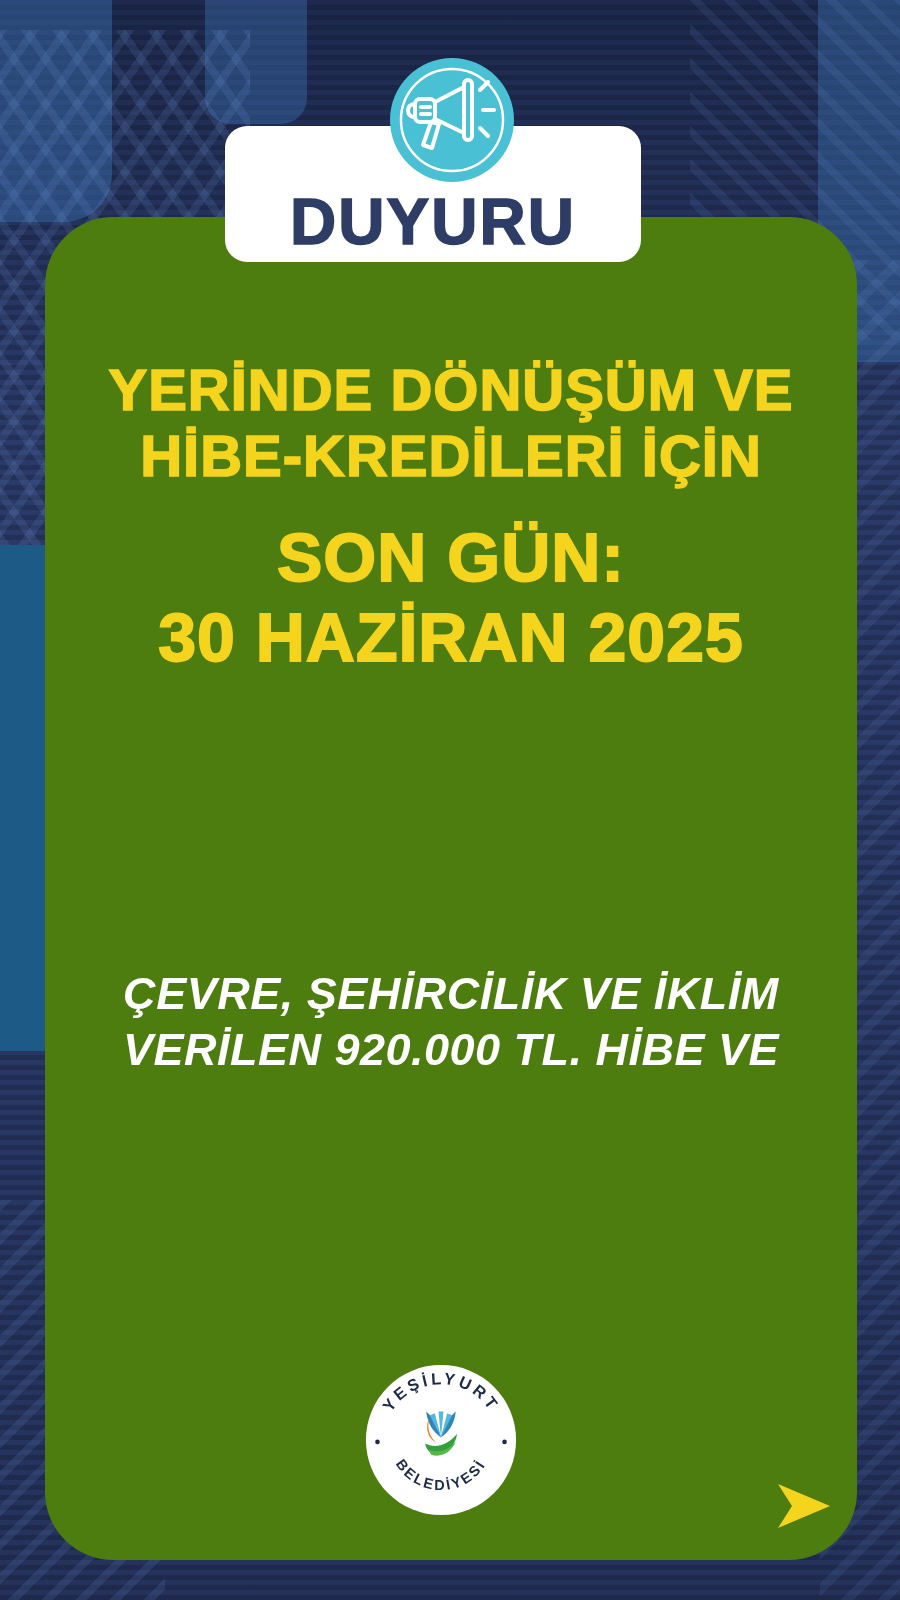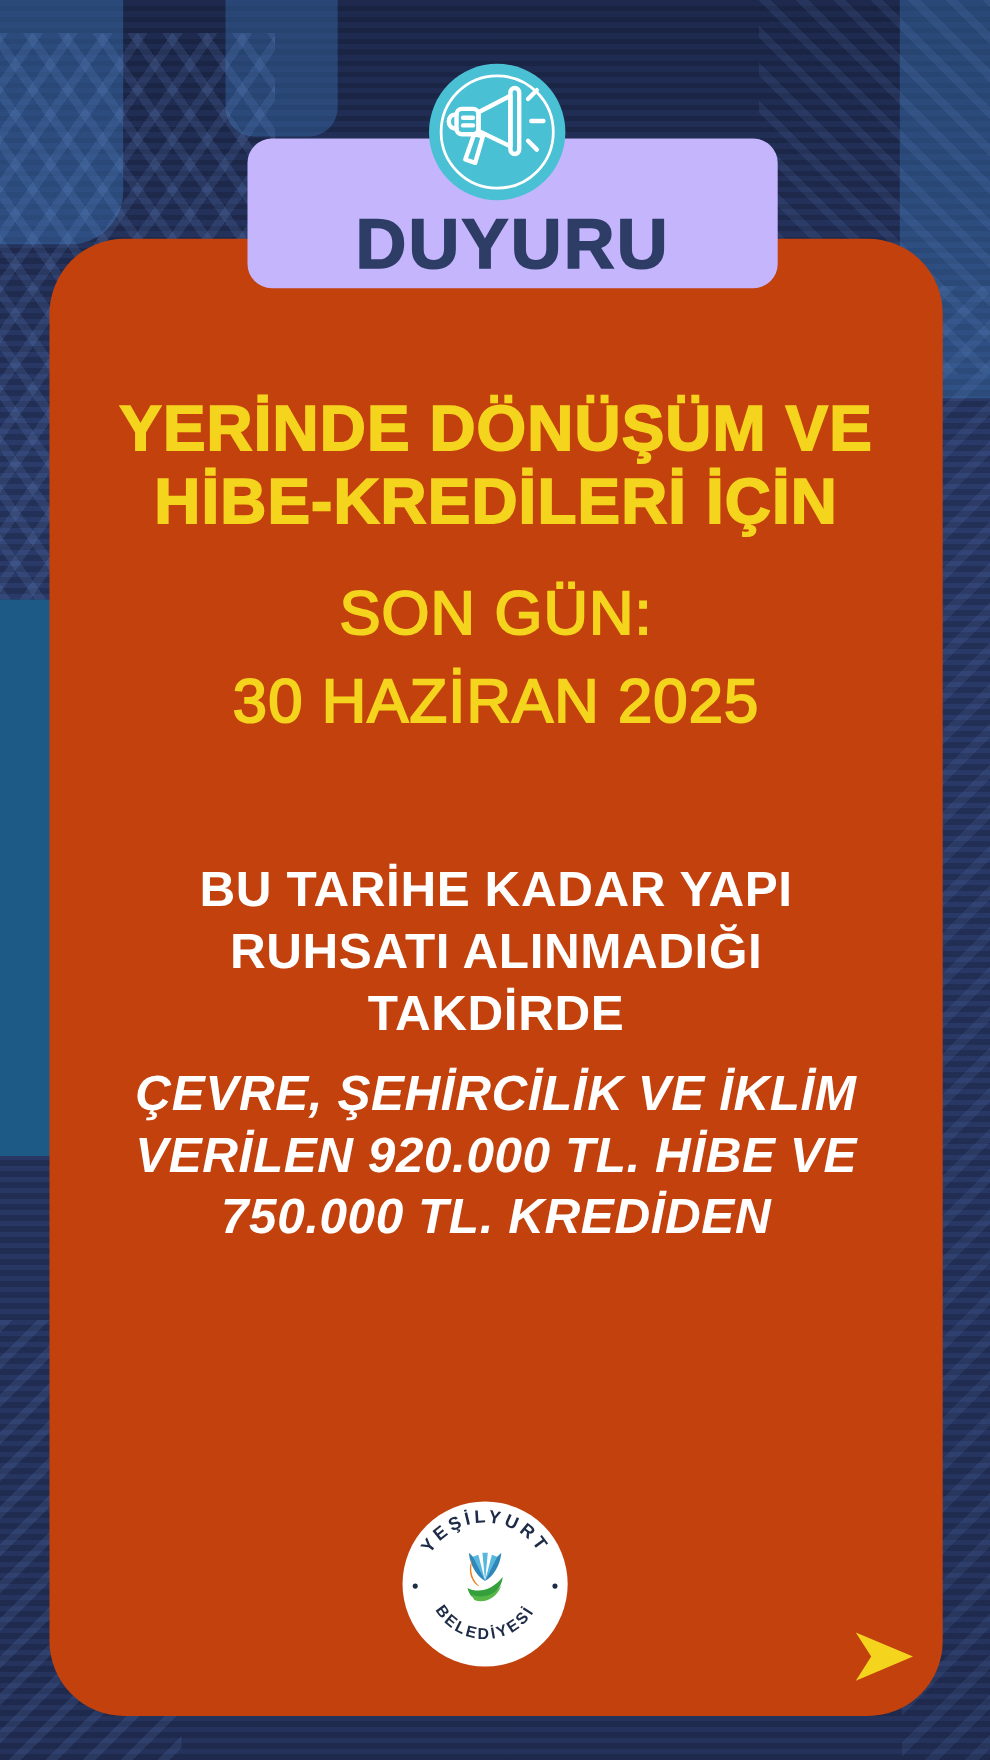--- a/index.html
+++ b/index.html
@@ -27,46 +27,46 @@
       repeating-linear-gradient(-55deg, rgba(122,162,232,.13) 0 8px, transparent 8px 26px);}
   .chev-bl{left:0;top:1200px;width:165px;height:400px;
     background:repeating-linear-gradient(135deg, rgba(122,162,232,.13) 0 8px, transparent 8px 24px);}
   .chev-tr{left:690px;top:0;width:210px;height:340px;
     background:repeating-linear-gradient(45deg, rgba(122,162,232,.10) 0 8px, transparent 8px 24px);}
   .diag-r{left:820px;top:260px;width:80px;height:1340px;
     background:repeating-linear-gradient(135deg, rgba(122,162,232,.10) 0 9px, transparent 9px 26px);}
   
   .card{
     position:absolute;left:45px;top:217px;width:812px;height:1343px;
-    background:#c2410c;border-radius:68px;z-index:2;
+    background:#4d7c0f;border-radius:68px;z-index:2;
   }
   
   .badge-box{
-    position:absolute;left:225px;top:126px;width:482px;height:136px;
-    background:#c4b5fd;border-radius:22px;z-index:3;
+    position:absolute;left:225px;top:126px;width:416px;height:136px;
+    background:#ffffff;border-radius:22px;z-index:3;
     display:flex;align-items:flex-end;justify-content:center;padding-bottom:8px;
   }
   .badge-title{
     font-size:64px;font-weight:bold;letter-spacing:2px;color:#2e3d66;
     -webkit-text-stroke:1.5px #2e3d66;line-height:1;
   }
   
   .mega-circle{
     position:absolute;left:390px;top:58px;width:124px;height:124px;border-radius:50%;
     background:#4ac0d4;z-index:4;display:flex;align-items:center;justify-content:center;
   }
   
   .headline{
     position:absolute;left:0;top:140px;width:100%;text-align:center;
     color:#f5d41e;font-weight:bold;font-size:58px;line-height:66px;letter-spacing:1px;
     -webkit-text-stroke:1.6px #f5d41e;
   }
   .deadline{
     position:absolute;left:0;top:300px;width:100%;text-align:center;
-    color:#f5d41e;font-weight:normal;font-size:56px;line-height:80px;letter-spacing:1px;
+    color:#f5d41e;font-weight:bold;font-size:68px;line-height:80px;letter-spacing:1px;
     -webkit-text-stroke:1.8px #f5d41e;
   }
   .body-copy{
     position:absolute;left:0;width:100%;text-align:center;
     color:#ffffff;font-weight:bold;font-size:45px;line-height:56px;letter-spacing:.5px;
   }
   .body-copy span{display:block;}
   .body-p1{top:564px;}
   .body-p2{top:749px;font-style:italic;}
   
@@ -95,30 +95,24 @@
     <div class="headline">
       <span>YERİNDE DÖNÜŞÜM VE</span><br>
       <span>HİBE-KREDİLERİ İÇİN</span>
     </div>
 
     <div class="deadline">
       <span>SON GÜN:</span><br>
       <span>30 HAZİRAN 2025</span>
     </div>
 
-    <div class="body-copy body-p1">
-      <span>BU TARİHE KADAR YAPI</span>
-      <span>RUHSATI ALINMADIĞI</span>
-      <span>TAKDİRDE</span>
-    </div>
 
     <div class="body-copy body-p2">
       <span>ÇEVRE, ŞEHİRCİLİK VE İKLİM</span>
       <span>VERİLEN 920.000 TL. HİBE VE</span>
-      <span>750.000 TL. KREDİDEN</span>
     </div>
 
     <div class="logo-wrap">
       <svg width="154" height="154" viewBox="0 0 160 160">
         <circle cx="80" cy="80" r="78" fill="#ffffff"></circle>
         <defs>
           <path id="arcTop" d="M 20,82 A 60,60 0 1 1 140,82"></path>
           <path id="arcBottom" d="M 26,78 A 54,54 0 1 0 134,78"></path>
         </defs>
         <text font-family="Liberation Sans, DejaVu Sans, sans-serif" font-size="17" font-weight="bold" fill="#1e2b47" letter-spacing="3.5">

